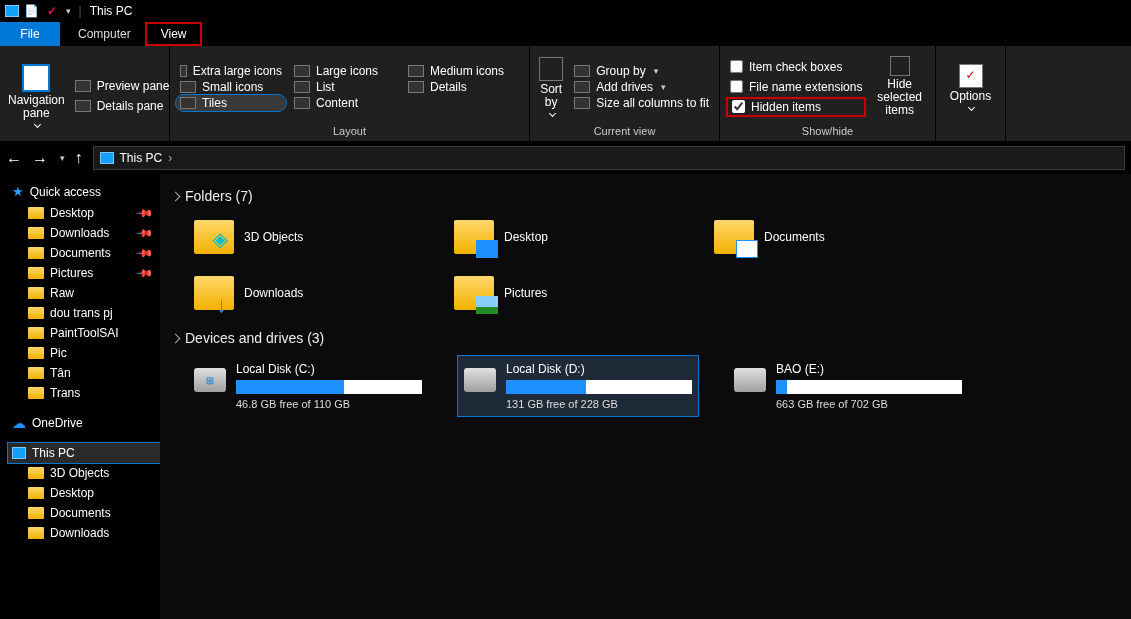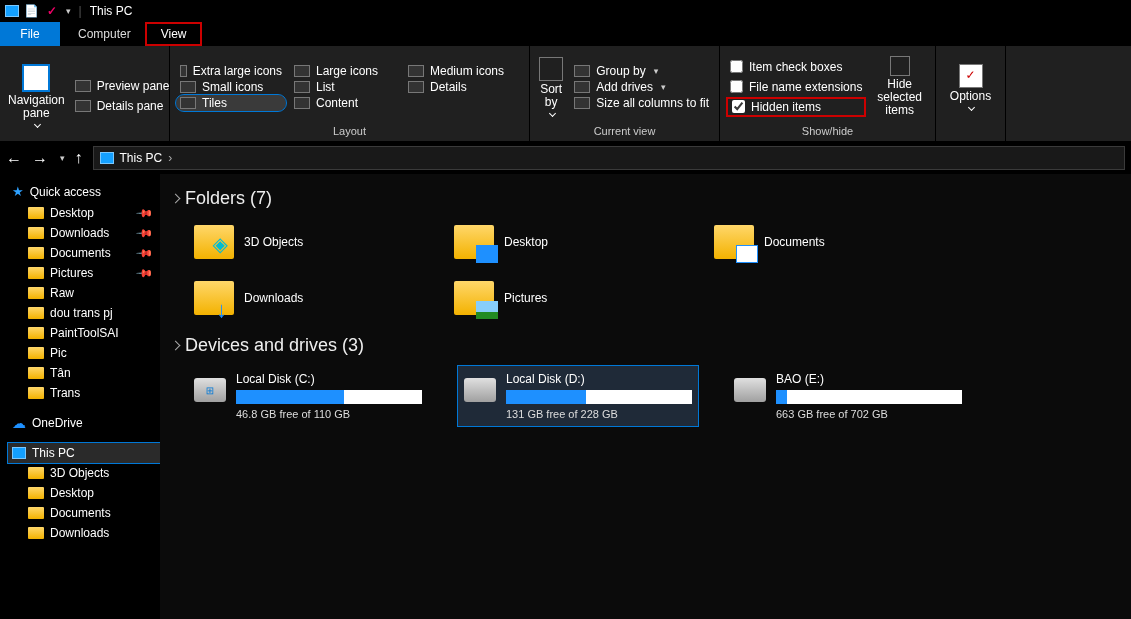--- a/index.html
+++ b/index.html
@@ -47,21 +47,21 @@
 .sb-item { display:flex; align-items:center; gap:6px; padding:3px 4px 3px 20px; color:#fff; position:relative; }
 .sb-item.active { background:#2a2a2a; outline:1px solid #0078d7; }
 .pin { position:absolute; right:8px; color:#888; transform:rotate(45deg); font-size:11px; }
 .folder { width:16px; height:12px; background:linear-gradient(#ffd76a,#f3b200); border-radius:1px; display:inline-block; }
 .star { color:#2ea1ff; font-size:13px; }
 .cloud { color:#1e90ff; font-size:14px; }
 .pc { width:14px; height:12px; background:#14a0ff; display:inline-block; border:1px solid #7ac8ff; }
 
 
 .mainview { flex:1; background:#0b0b0b; padding:10px 12px; overflow:auto; }
-.sect-head { display:flex; align-items:center; gap:6px; color:#eee; font-size:18px; margin:4px 0 10px 0; }
+.sect-head { display:flex; align-items:center; gap:6px; color:#eee; font-size:14px; margin:4px 0 10px 0; }
 .chev { border:solid #aaa; border-width:0 1px 1px 0; padding:3px; transform:rotate(-45deg); display:inline-block; }
 .folders-grid, .drives-grid { display:flex; flex-wrap:wrap; gap:10px 30px; margin-left:16px; margin-bottom:14px; }
 .folder-tile { width:230px; display:flex; align-items:center; gap:10px; padding:6px; }
 .folder-tile .fname { color:#fff; }
 .drive-tile { width:240px; display:flex; gap:10px; padding:6px; }
 .drive-tile.selected { outline:1px solid #0078d7; background:#1f2a38; }
 .drive-icon { width:32px; height:24px; background:linear-gradient(#e0e0e0,#a0a0a0); border-radius:3px; margin-top:6px; display:flex; align-items:center; justify-content:center; }
 .dinfo { flex:1; display:flex; flex-direction:column; gap:4px; color:#fff; }
 .progress { height:14px; background:#fff; width:100%; position:relative; }
 .progress .fill { height:100%; background:#1e90ff; }

